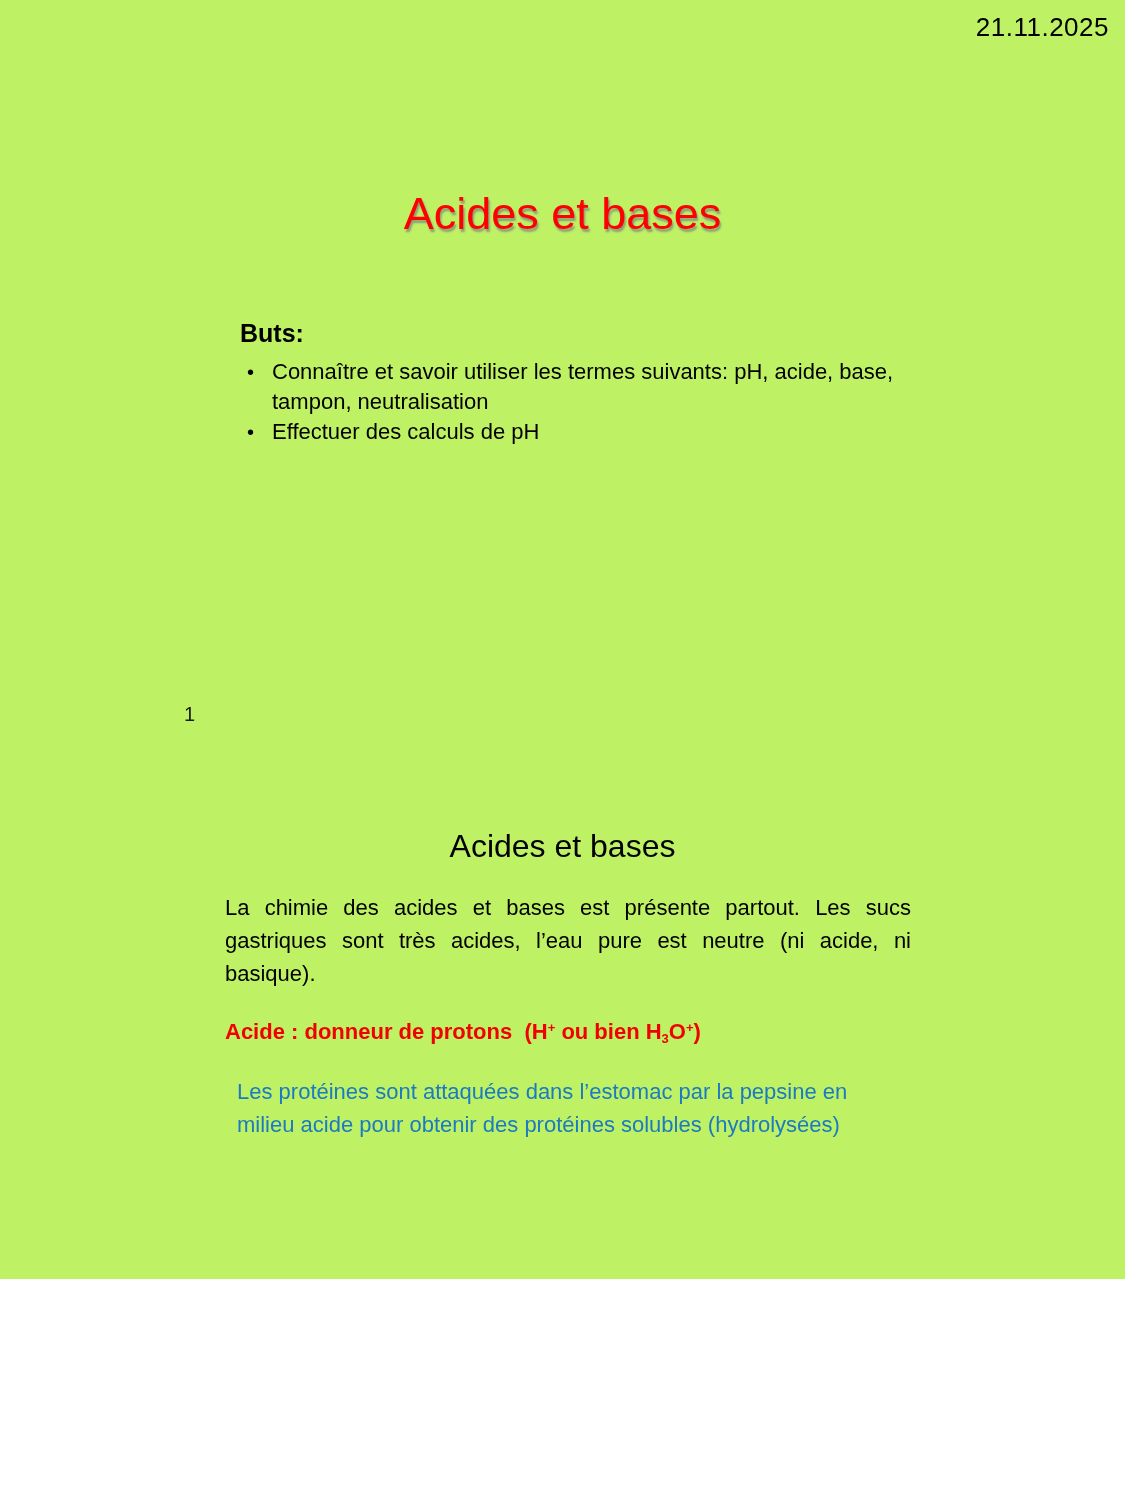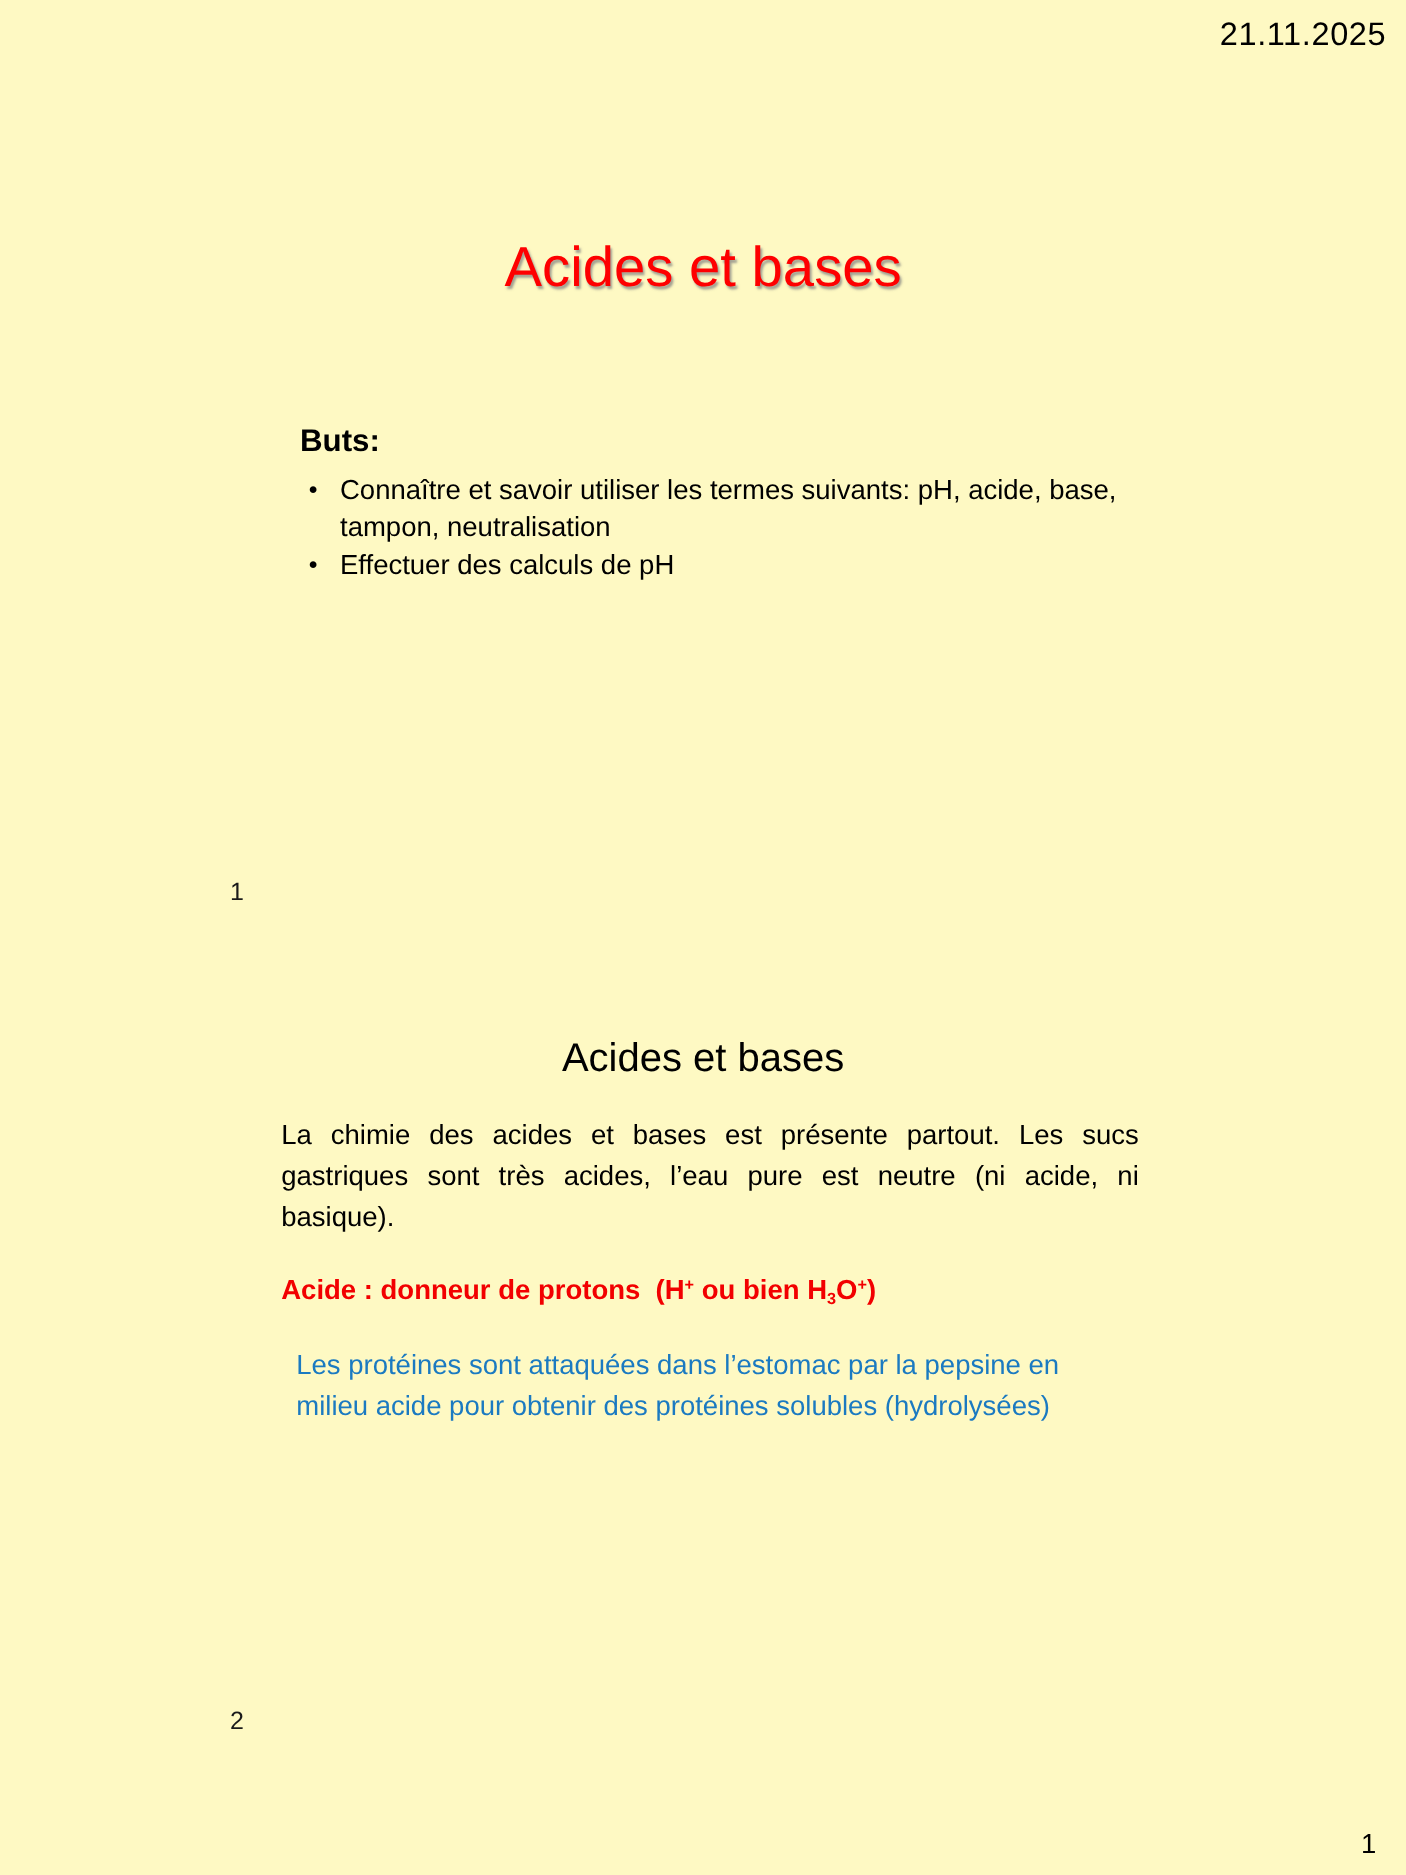--- a/index.html
+++ b/index.html
@@ -1,20 +1,20 @@
 <!DOCTYPE html>
 <html><head>
 <meta charset="utf-8">
 <style>
   html, body { margin: 0; padding: 0; background: #ffffff; }
   .page {
     position: relative;
     width: 1125px;
-    height: 1500px;
-    background: #fef9c3;
+    height: 1279px;
+    background: #bef264;
     font-family: "Liberation Sans", "DejaVu Sans", sans-serif;
     color: #000000;
     overflow: hidden;
   }
   .date {
     position: absolute;
     top: 12px;
     right: 16px;
     font-size: 26px;
     letter-spacing: 0.5px;
@@ -25,21 +25,21 @@
     left: 0;
     width: 100%;
     text-align: center;
     font-size: 45px;
     color: #fe0000;
     text-shadow: 1.5px 2.5px 2px rgba(128,128,128,0.75);
   }
   .buts-block {
     position: absolute;
     left: 240px;
-    top: 339px;
+    top: 319px;
     width: 694px;
   }
   .buts-heading {
     font-size: 25px;
     font-weight: bold;
     margin: 0 0 9px 0;
   }
   .goal-list {
     list-style: none;
     margin: 0;

